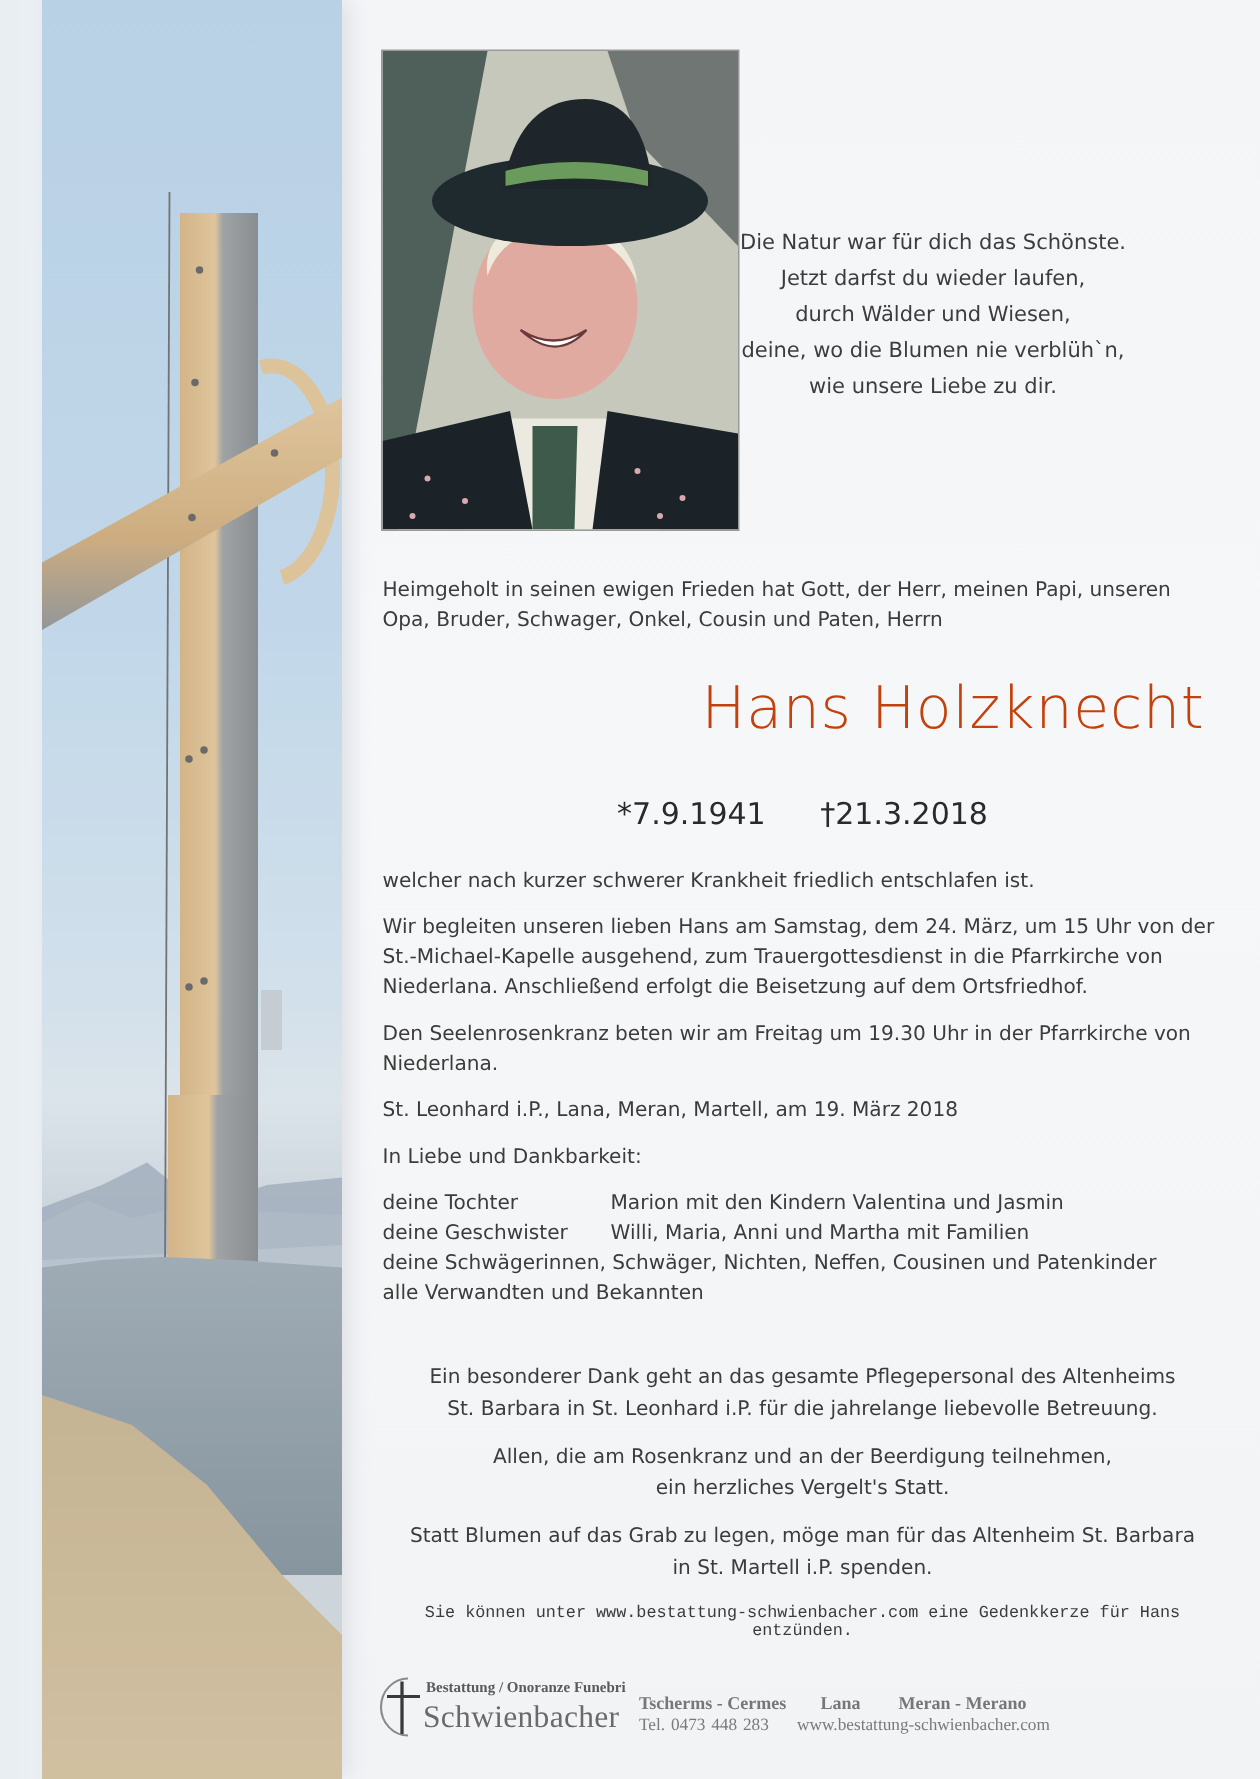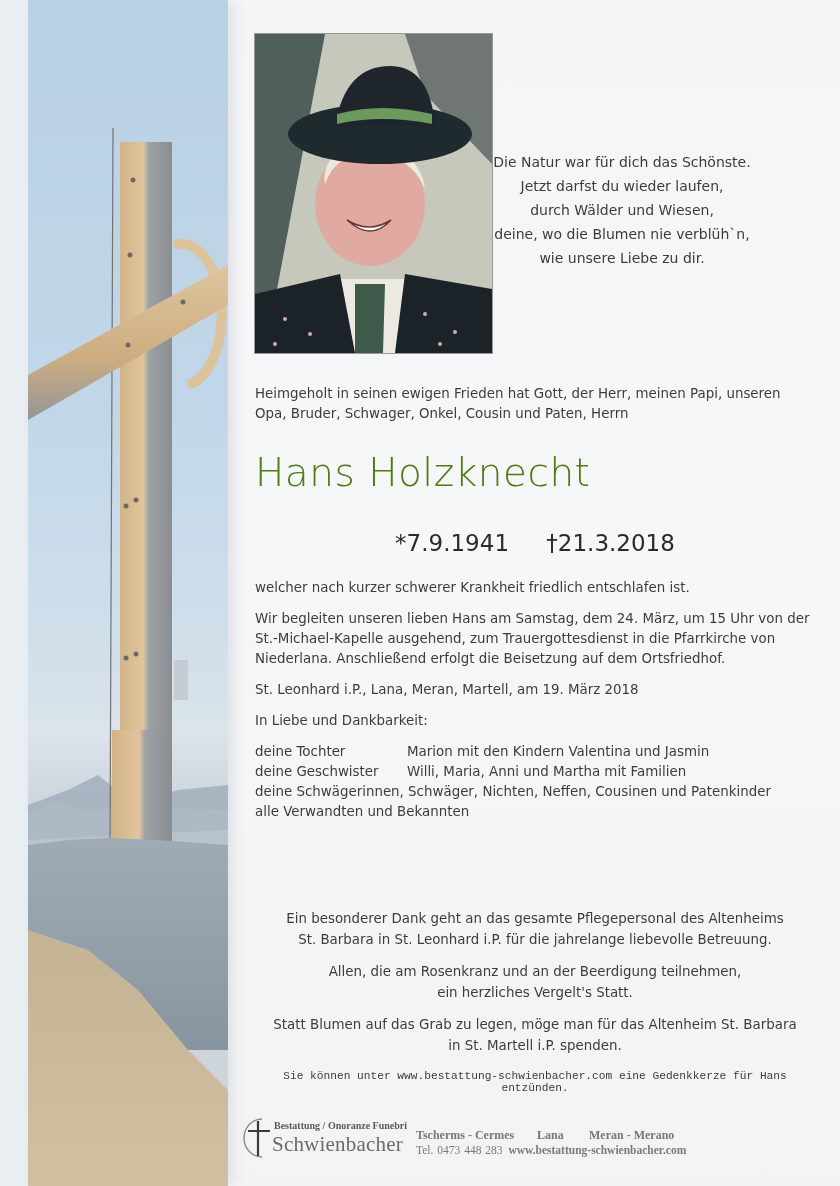--- a/index.html
+++ b/index.html
@@ -39,27 +39,27 @@
     position:absolute; left:472px; top:150px; width:300px;
     text-align:center; font-size:14px; line-height:24px; color:#3c3c3c;
   }
   .poem div { white-space:nowrap; }
 
   .intro {
     position:absolute; left:255px; top:384px; width:560px;
     font-size:13.4px; line-height:20px; color:#3c3c3c;
   }
   .name {
-    position:absolute; left:255px; top:450px; width:560px; text-align:left;
-    font-size:39px; font-weight:300; letter-spacing:0.5px; color:#4d7c0f;
+    position:absolute; left:243px; top:450px; width:560px; text-align:right;
+    font-size:39px; font-weight:300; letter-spacing:0.5px; color:#c2410c;
     font-family:"DejaVu Sans", sans-serif;
   }
   .dates {
     position:absolute; left:255px; top:530px; width:560px; text-align:center;
-    font-size:23px; color:#2a2a2a; word-spacing:2px;
+    font-size:20px; color:#2a2a2a; word-spacing:2px;
   }
   .dates span { display:inline-block; margin:0 14px; }
 
   .body {
     position:absolute; left:255px; top:578px; width:565px;
     font-size:13.4px; line-height:20px; color:#3c3c3c;
   }
   .body p { margin:0 0 11px 0; }
   .family-row { display:flex; }
   .family-row .rel { width:152px; flex:none; }
@@ -68,39 +68,39 @@
     position:absolute; left:255px; top:908px; width:560px; text-align:center;
     font-size:13.4px; line-height:21px; color:#3c3c3c;
   }
   .thanks p { margin:0 0 11px 0; }
   .candle {
     position:absolute; left:255px; top:1070px; width:560px; text-align:center;
     font-size:11.2px; color:#3c3c3c;font-family:Liberation Mono, monospace;
   }
 
   
-  .footer { position:absolute; left:242px; top:1116px; width:460px; height:44px; }
+  .footer { position:absolute; left:252px; top:1116px; width:460px; height:44px; }
   .logo-icon { position:absolute; left:0; top:0; width:32px; height:44px; }
   .logo-sub {
     position:absolute; left:32px; top:4px; font-family:"Liberation Serif", serif;
     font-size:10px; font-weight:bold; color:#5a5a5a; white-space:nowrap;
   }
   .logo-name {
     position:absolute; left:30px; top:16px; font-family:"Liberation Serif", serif;
     font-size:21px; color:#6a6a6a; white-space:nowrap; letter-spacing:0.2px;
   }
   .loc {
     position:absolute; top:12px; font-family:"Liberation Serif", serif;
     font-size:12px; font-weight:bold; color:#777; white-space:nowrap;
   }
   .contact {
     position:absolute; left:174px; top:28px; font-family:"Liberation Serif", serif;
     font-size:11.5px; color:#7a7a7a; white-space:nowrap; word-spacing:1px;
   }
-  .contact span + span { margin-left:2px;font-weight:bold; }
+  .contact span + span { margin-left:15px; }
 </style>
 </head>
 <body>
 
 <div class="page">
 
   <div class="strip-fade"></div>
 
   <div class="strip">
     <svg width="200" height="1186" viewBox="0 0 200 1186">
@@ -200,20 +200,21 @@
   <div class="name">Hans Holzknecht</div>
 
   <div class="dates">
     <span>*7.9.1941</span>
     <span>†21.3.2018</span>
   </div>
 
   <div class="body">
     <p>welcher nach  kurzer schwerer Krankheit friedlich entschlafen ist.</p>
     <p>Wir begleiten unseren lieben Hans am Samstag, dem 24. März, um 15 Uhr von der St.-Michael-Kapelle ausgehend, zum Trauergottesdienst in die Pfarrkirche von Niederlana. Anschließend erfolgt die Beisetzung auf dem Ortsfriedhof.</p>
+    <p>Den Seelenrosenkranz beten wir am Freitag um 19.30 Uhr in der Pfarrkirche von Niederlana.</p>
     <p>St. Leonhard i.P., Lana, Meran, Martell, am 19. März 2018</p>
     <p>In Liebe und Dankbarkeit:</p>
     <div>
       <div class="family-row">
         <span class="rel">deine Tochter</span>
         <span>Marion mit den Kindern Valentina und Jasmin</span>
       </div>
       <div class="family-row">
         <span class="rel">deine Geschwister</span>
         <span>Willi, Maria, Anni und Martha mit Familien</span>

